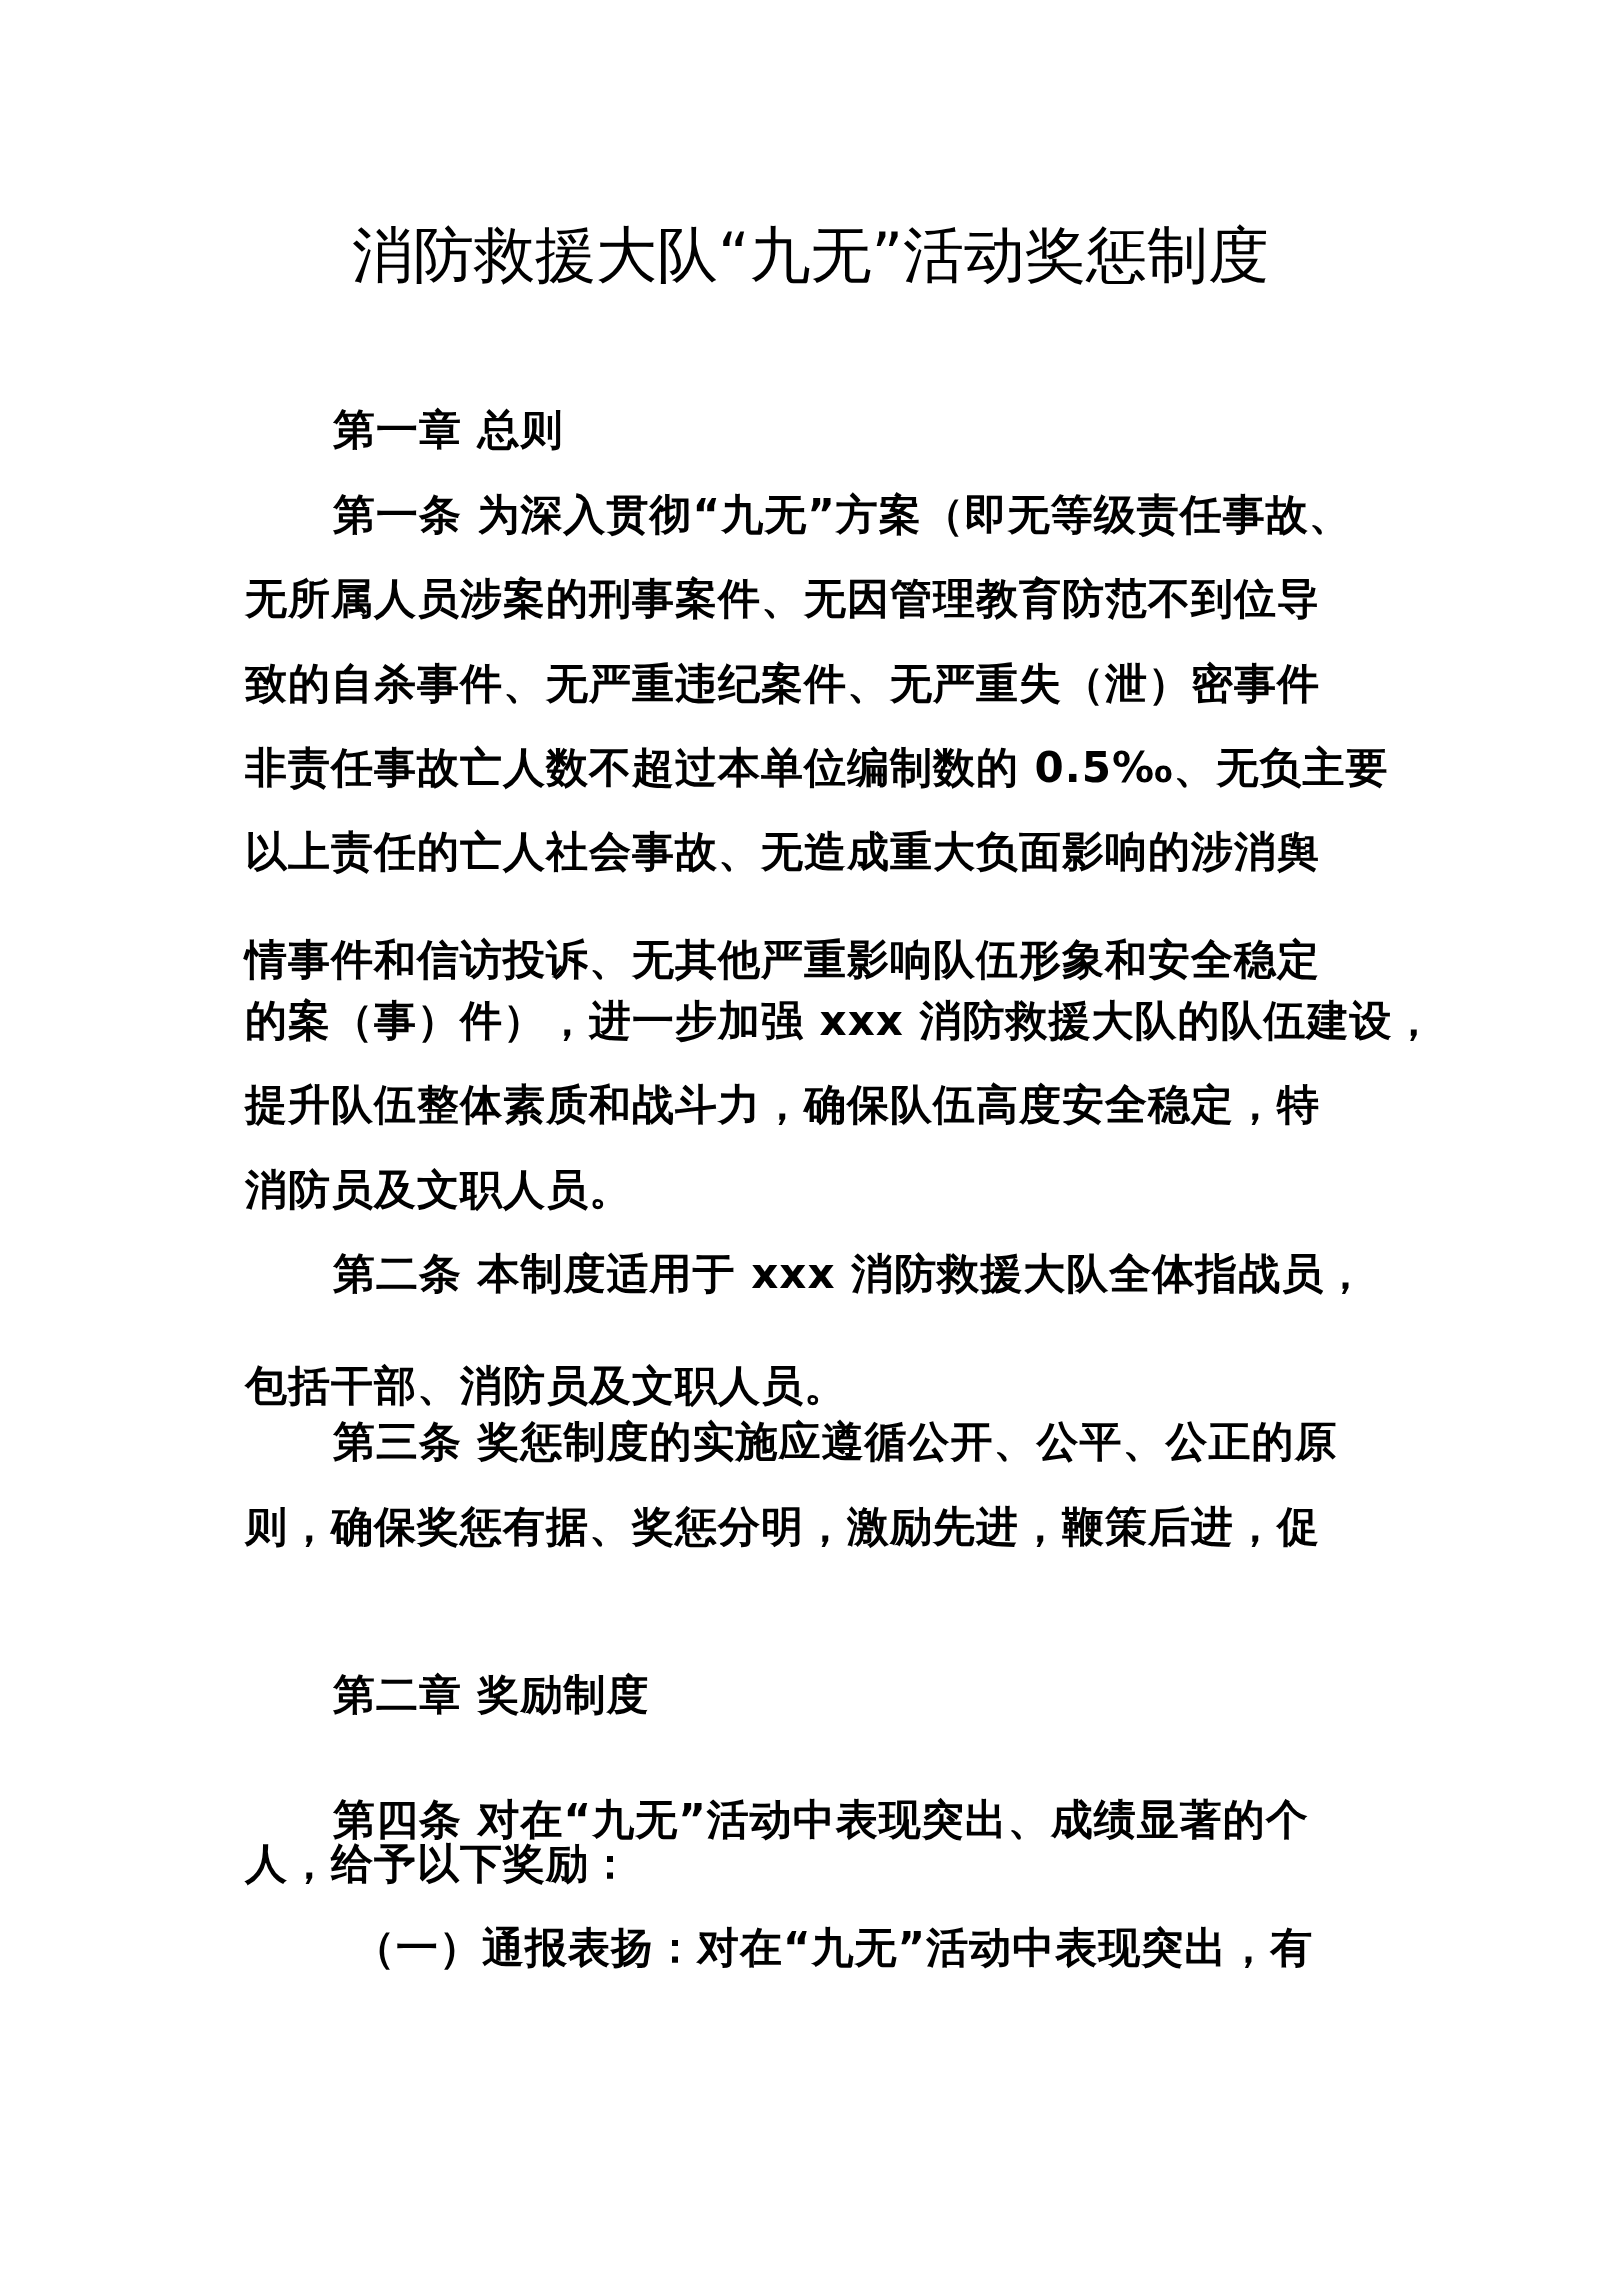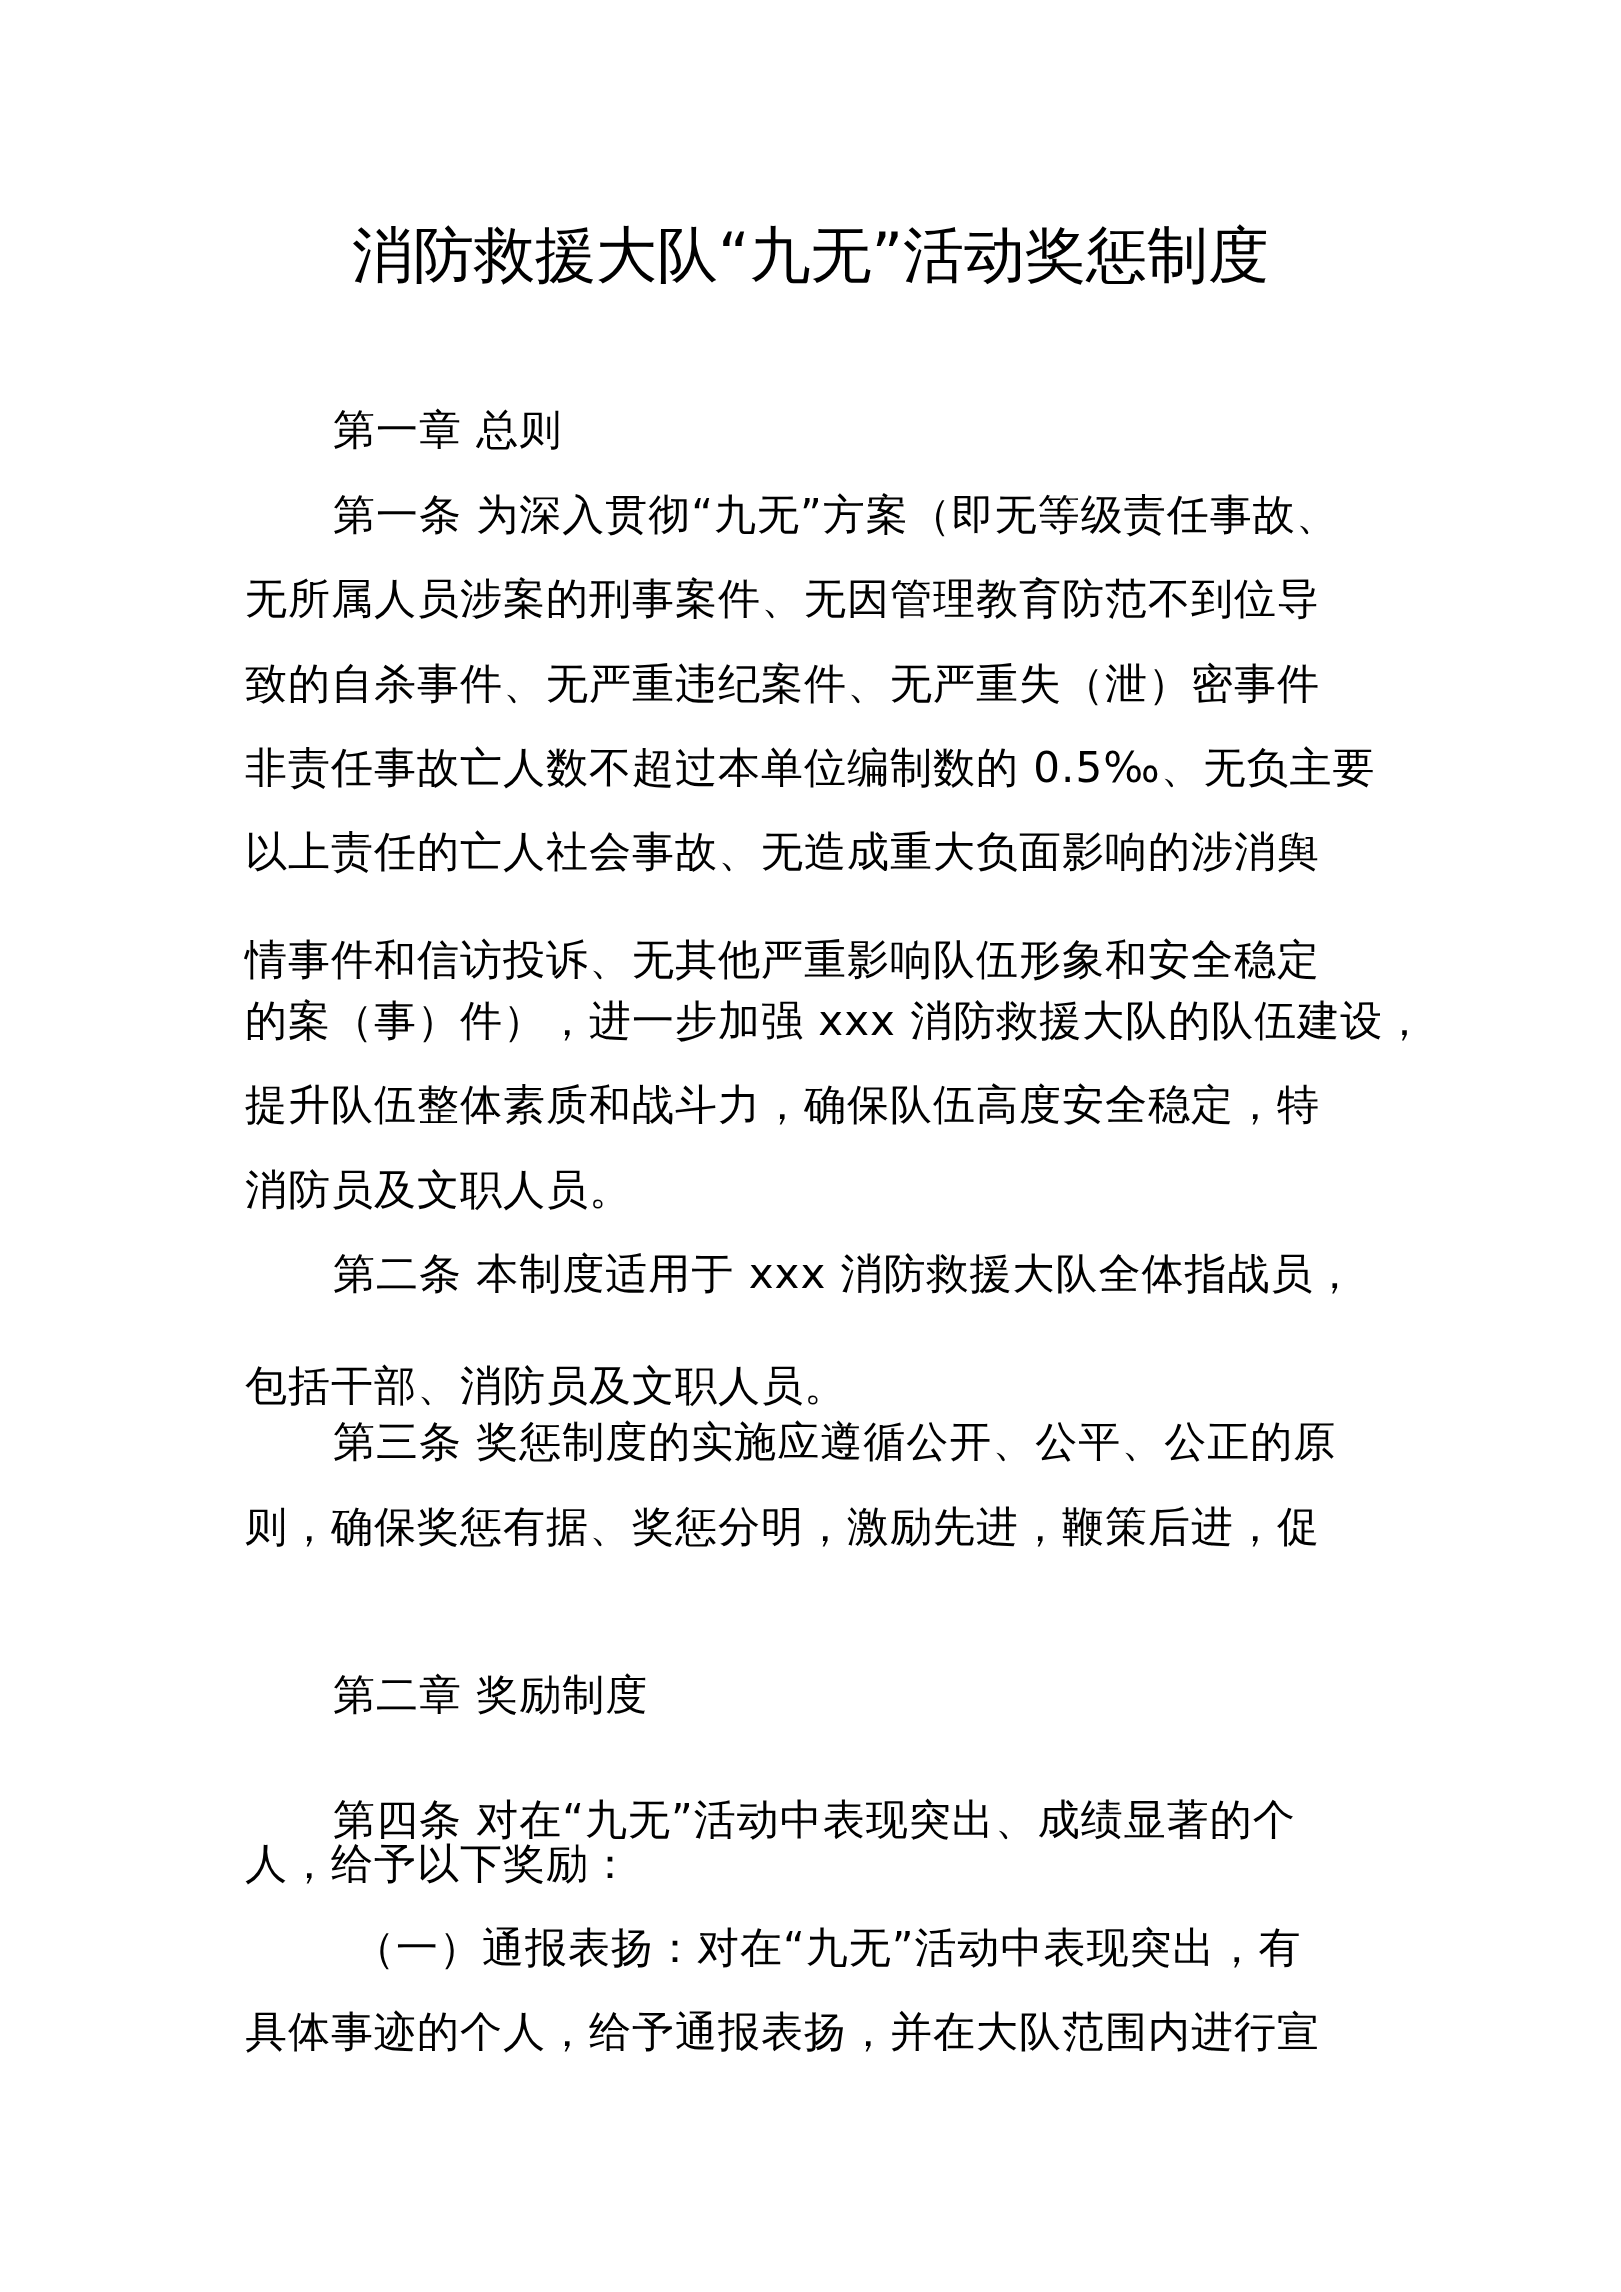--- a/index.html
+++ b/index.html
@@ -2,21 +2,21 @@
 <html><head>
 <meta charset="utf-8">
 <style>
   html, body { margin: 0; padding: 0; background: #ffffff; }
   body { width: 1621px; height: 2293px; position: relative; overflow: hidden;
          font-family: "DejaVu Sans", "Liberation Sans", sans-serif; color: #000; }
   .page { position: absolute; left: 0; top: 0; width: 1621px; height: 2293px; background: #fff; }
   .title { position: absolute; left: 0; width: 1621px; top: 218px; text-align: center;
            font-size: 61px; line-height: 74px; letter-spacing: 0px; }
   .line { position: absolute; left: 245px; width: 1157px; font-size: 42px; line-height: 59px;
-          white-space: nowrap; letter-spacing: 1px; }
+          white-space: nowrap; letter-spacing: 1px; font-weight: bold; }
   .indent { left: 333px; }
   .indent2 { left: 353px; }
 </style>
 </head>
 <body>
 
 <div class="page">
   <div class="title">消防救援大队“九无”活动奖惩制度</div>
 
   <div class="line indent" style="top:400px">第一章 总则</div>
@@ -35,15 +35,14 @@
 
   <div class="line indent" style="top:1412px">第三条 奖惩制度的实施应遵循公开、公平、公正的原</div>
   <div class="line" style="top:1497px">则，确保奖惩有据、奖惩分明，激励先进，鞭策后进，促</div>
 
   <div class="line indent" style="top:1665px">第二章 奖励制度</div>
 
   <div class="line indent" style="top:1790px">第四条 对在“九无”活动中表现突出、成绩显著的个</div>
   <div class="line" style="top:1834px">人，给予以下奖励：</div>
 
   <div class="line indent2" style="top:1918px">（一）通报表扬：对在“九无”活动中表现突出，有</div>
-  <div class="line" style="top:2002px">具体事迹的个人，给予通报表扬，并在大队范围内进行宣</div>
 </div>
 
 
 </body></html>

